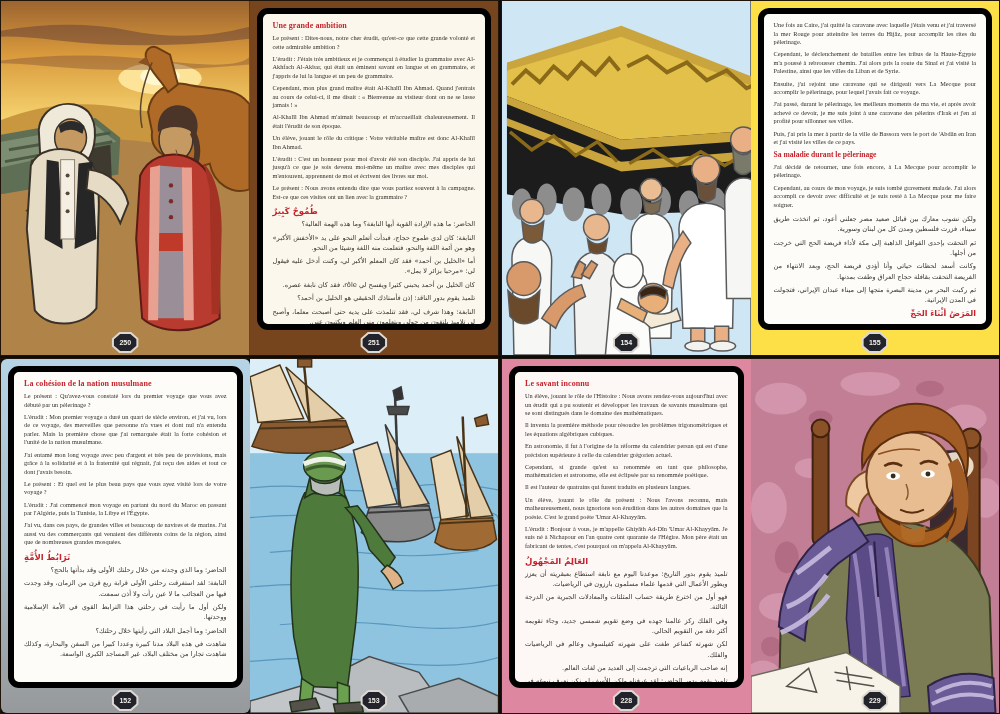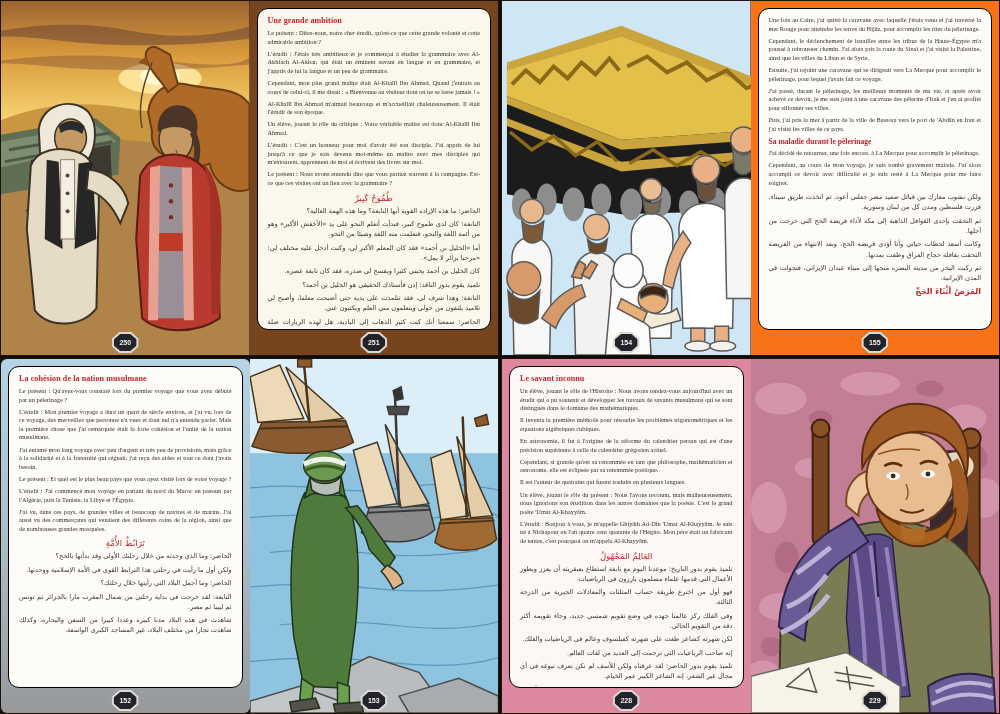--- a/index.html
+++ b/index.html
@@ -9,43 +9,43 @@
     font-family:"Liberation Serif", serif;
   }
   .quad { position:relative; display:flex; overflow:hidden; border:1px solid #201408; box-sizing:border-box; }
   .quad.rev .page-text { order:0; }
   .quad.rev .page-illus { order:1; }
   .page { position:relative; width:50%; height:100%; box-sizing:border-box; overflow:hidden; }
   .page-illus svg { display:block; width:100%; height:100%; }
 
   
   .q-ambition  .page-text { background:#76451e; }
-  .q-pilgrim   .page-text { background:#f97316; }
+  .q-pilgrim   .page-text { background:#fde047; }
   .q-cohesion  .page-text { background:linear-gradient(180deg,#b5d4e6 0%, #a9bcc6 55%, #97999b 100%);border-radius:6px; }
   .q-savant    .page-text { background:#de87a1;padding-left:48px; }
 
   .card {
     position:absolute; left:7px; right:7px; top:7px; bottom:25px;
-    background:#fbf7ec; border:1px solid #000000; border-radius:11px;
+    background:#fbf7ec; border:6px solid #000000; border-radius:11px;
     padding:7px 10px 4px 10px; overflow:hidden; box-sizing:border-box;
   }
   .q-pilgrim .card, .q-cohesion .card { background:#fdfcf8; }
   .q-savant .card { background:#fdf8f6; }
 
   .fr-heading {
     color:#c5232d; font-weight:bold; font-size:8px; margin:0 0 4px 0;
     font-family:"Liberation Serif", serif; letter-spacing:.1px;
   }
   .fr-body p { margin:0 0 3.6px 0; font-size:6.3px; line-height:1.36; text-align:justify; color:#332f2b; }
   .fr-subheading { color:#c5232d; font-weight:bold; font-size:7.6px; margin:2px 0 3.5px 0; }
 
   .ar-section { direction:rtl; margin-top:5px; }
   .ar-heading {
-    color:#c5232d; font-weight:normal; font-size:8.5px; margin:0 0 3px 0;
-    text-align:center; font-family:"DejaVu Sans", sans-serif;
+    color:#c5232d; font-weight:bold; font-size:8.5px; margin:0 0 3px 0;
+    text-align:left; font-family:"DejaVu Sans", sans-serif;
   }
   .ar-body p { margin:0 0 3.2px 0; font-size:6.6px; line-height:1.55; text-align:justify; color:#3a3530; font-family:"DejaVu Sans", sans-serif; }
   .ar-subheading { color:#c5232d; font-weight:bold; font-size:8px; margin:3px 0 3px 0; text-align:right; font-family:"DejaVu Sans", sans-serif; }
 
   .badge {
     position:absolute; bottom:2px; left:50%; transform:translateX(-50%);
     width:27px; height:21px; z-index:5;
     clip-path:polygon(28% 0,72% 0,100% 32%,100% 68%,72% 100%,28% 100%,0 68%,0 32%);
     background:#ddd9d2; display:flex; align-items:center; justify-content:center;
   }
@@ -133,23 +133,23 @@
             <p>Cependant, mon plus grand maître était Al-Khalîl Ibn Ahmad. Quand j'entrais au cours de celui-ci, il me disait : « Bienvenue au visiteur dont on ne se lasse jamais ! »</p>
             <p>Al-Khalîl Ibn Ahmad m'aimait beaucoup et m'accueillait chaleureusement. Il était l'érudit de son époque.</p>
             <p>Un élève, jouant le rôle du critique : Votre véritable maître est donc Al-Khalîl Ibn Ahmad.</p>
             <p>L'érudit : C'est un honneur pour moi d'avoir été son disciple. J'ai appris de lui jusqu'à ce que je sois devenu moi-même un maître avec mes disciples qui m'entourent, apprennent de moi et écrivent des livres sur moi.</p>
             <p>Le présent : Nous avons entendu dire que vous partiez souvent à la campagne. Est-ce que ces visites ont un lien avec la grammaire ?</p>
           </div>
         <div class="ar-section">
           <h2 class="ar-heading">طُمُوحٌ كَبِيرٌ</h2>
           <div class="ar-body">
               <p>الحاضر: ما هذه الإرادة القوية أيها النابغة؟ وما هذه الهمة العالية؟</p>
-              <p>النابغة: كان لدي طموح كبير، فبدأت أتعلم النحو على يد «الأخفش الأكبر» وهو من أئمة اللغة والنحو، فتعلمت منه اللغة وشيئا من النحو.</p>
-              <p>أما «الخليل بن أحمد» فقد كان المعلم الأكبر لي، وكنت أدخل عليه مختلف لي: «مرحبا بزائر لا يمل».</p>
-              <p>كان الخليل بن أحمد يحبني كثيرا ويفسح لي صدره، فقد كان نابغة عصره.</p>
+              <p>النابغة: كان لدي طموح حجاج، فبدأت أتعلم النحو على يد «الأخفش الأكبر» وهو من أئمة اللغة والنحو، فتعلمت منه اللغة وشيئا من النحو.</p>
+              <p>أما «الخليل بن أحمد» فقد كان المعلم الأكبر لي، وكنت أدخل عليه فيقول لي: «مرحبا بزائر لا يمل».</p>
+              <p>كان الخليل بن أحمد يحبني كثيرا ويفسح لي rôle، فقد كان نابغة عصره.</p>
               <p>تلميذ يقوم بدور الناقد: إذن فأستاذك الحقيقي هو الخليل بن أحمد؟</p>
               <p>النابغة: وهذا شرف لي، فقد تتلمذت على يديه حتى أصبحت معلما، وأصبح لي تلاميذ يلتفون من حولي ويتعلمون مني العلم ويكتبون عني.</p>
               <p>الحاضر: سمعنا أنك كنت كثير الذهاب إلى البادية، هل لهذه الزيارات صلة بالنحو؟</p>
             </div>
         </div>
       </div>
       <div class="badge">
           <div class="badge-in">251</div>
         </div>
     </div>
@@ -330,23 +330,23 @@
             <p>L'érudit : Mon premier voyage a duré un quart de siècle environ, et j'ai vu, lors de ce voyage, des merveilles que personne n'a vues et dont nul n'a entendu parler. Mais la première chose que j'ai remarquée était la forte cohésion et l'unité de la nation musulmane.</p>
             <p>J'ai entamé mon long voyage avec peu d'argent et très peu de provisions, mais grâce à la solidarité et à la fraternité qui régnait, j'ai reçu des aides et tout ce dont j'avais besoin.</p>
             <p>Le présent : Et quel est le plus beau pays que vous ayez visité lors de votre voyage ?</p>
             <p>L'érudit : J'ai commencé mon voyage en partant du nord du Maroc en passant par l'Algérie, puis la Tunisie, la Libye et l'Égypte.</p>
             <p>J'ai vu, dans ces pays, de grandes villes et beaucoup de navires et de marins. J'ai aussi vu des commerçants qui venaient des différents coins de la région, ainsi que de nombreuses grandes mosquées.</p>
           </div>
         <div class="ar-section">
           <h2 class="ar-heading">تَرَابُطُ الأُمَّةِ</h2>
           <div class="ar-body">
               <p>الحاضر: وما الذي وجدته من خلال رحلتك الأولى وقد بدأتها بالحج؟</p>
+              <p>النابغة: لقد استغرقت رحلتي الأولى قرابة ربع قرن من الزمان، وقد وجدت فيها من العجائب ما لا عين رأت ولا أذن سمعت.</p>
               <p>ولكن أول ما رأيت في رحلتي هذا الترابط القوي في الأمة الإسلامية ووحدتها.</p>
               <p>الحاضر: وما أجمل البلاد التي رأيتها خلال رحلتك؟</p>
-              <p>النابغة: لقد خرجت في بداية رحلتي من شمال المغرب مارا بالجزائر ثم تونس ثم ليبيا ثم مصر.</p>
               <p>شاهدت في هذه البلاد مدنا كبيرة وعددا كبيرا من السفن والبحارة، وكذلك شاهدت تجارا من مختلف البلاد، غير المساجد الكبرى الواسعة.</p>
             </div>
         </div>
       </div>
       <div class="badge">
           <div class="badge-in">152</div>
         </div>
     </div>
   </section>
 

